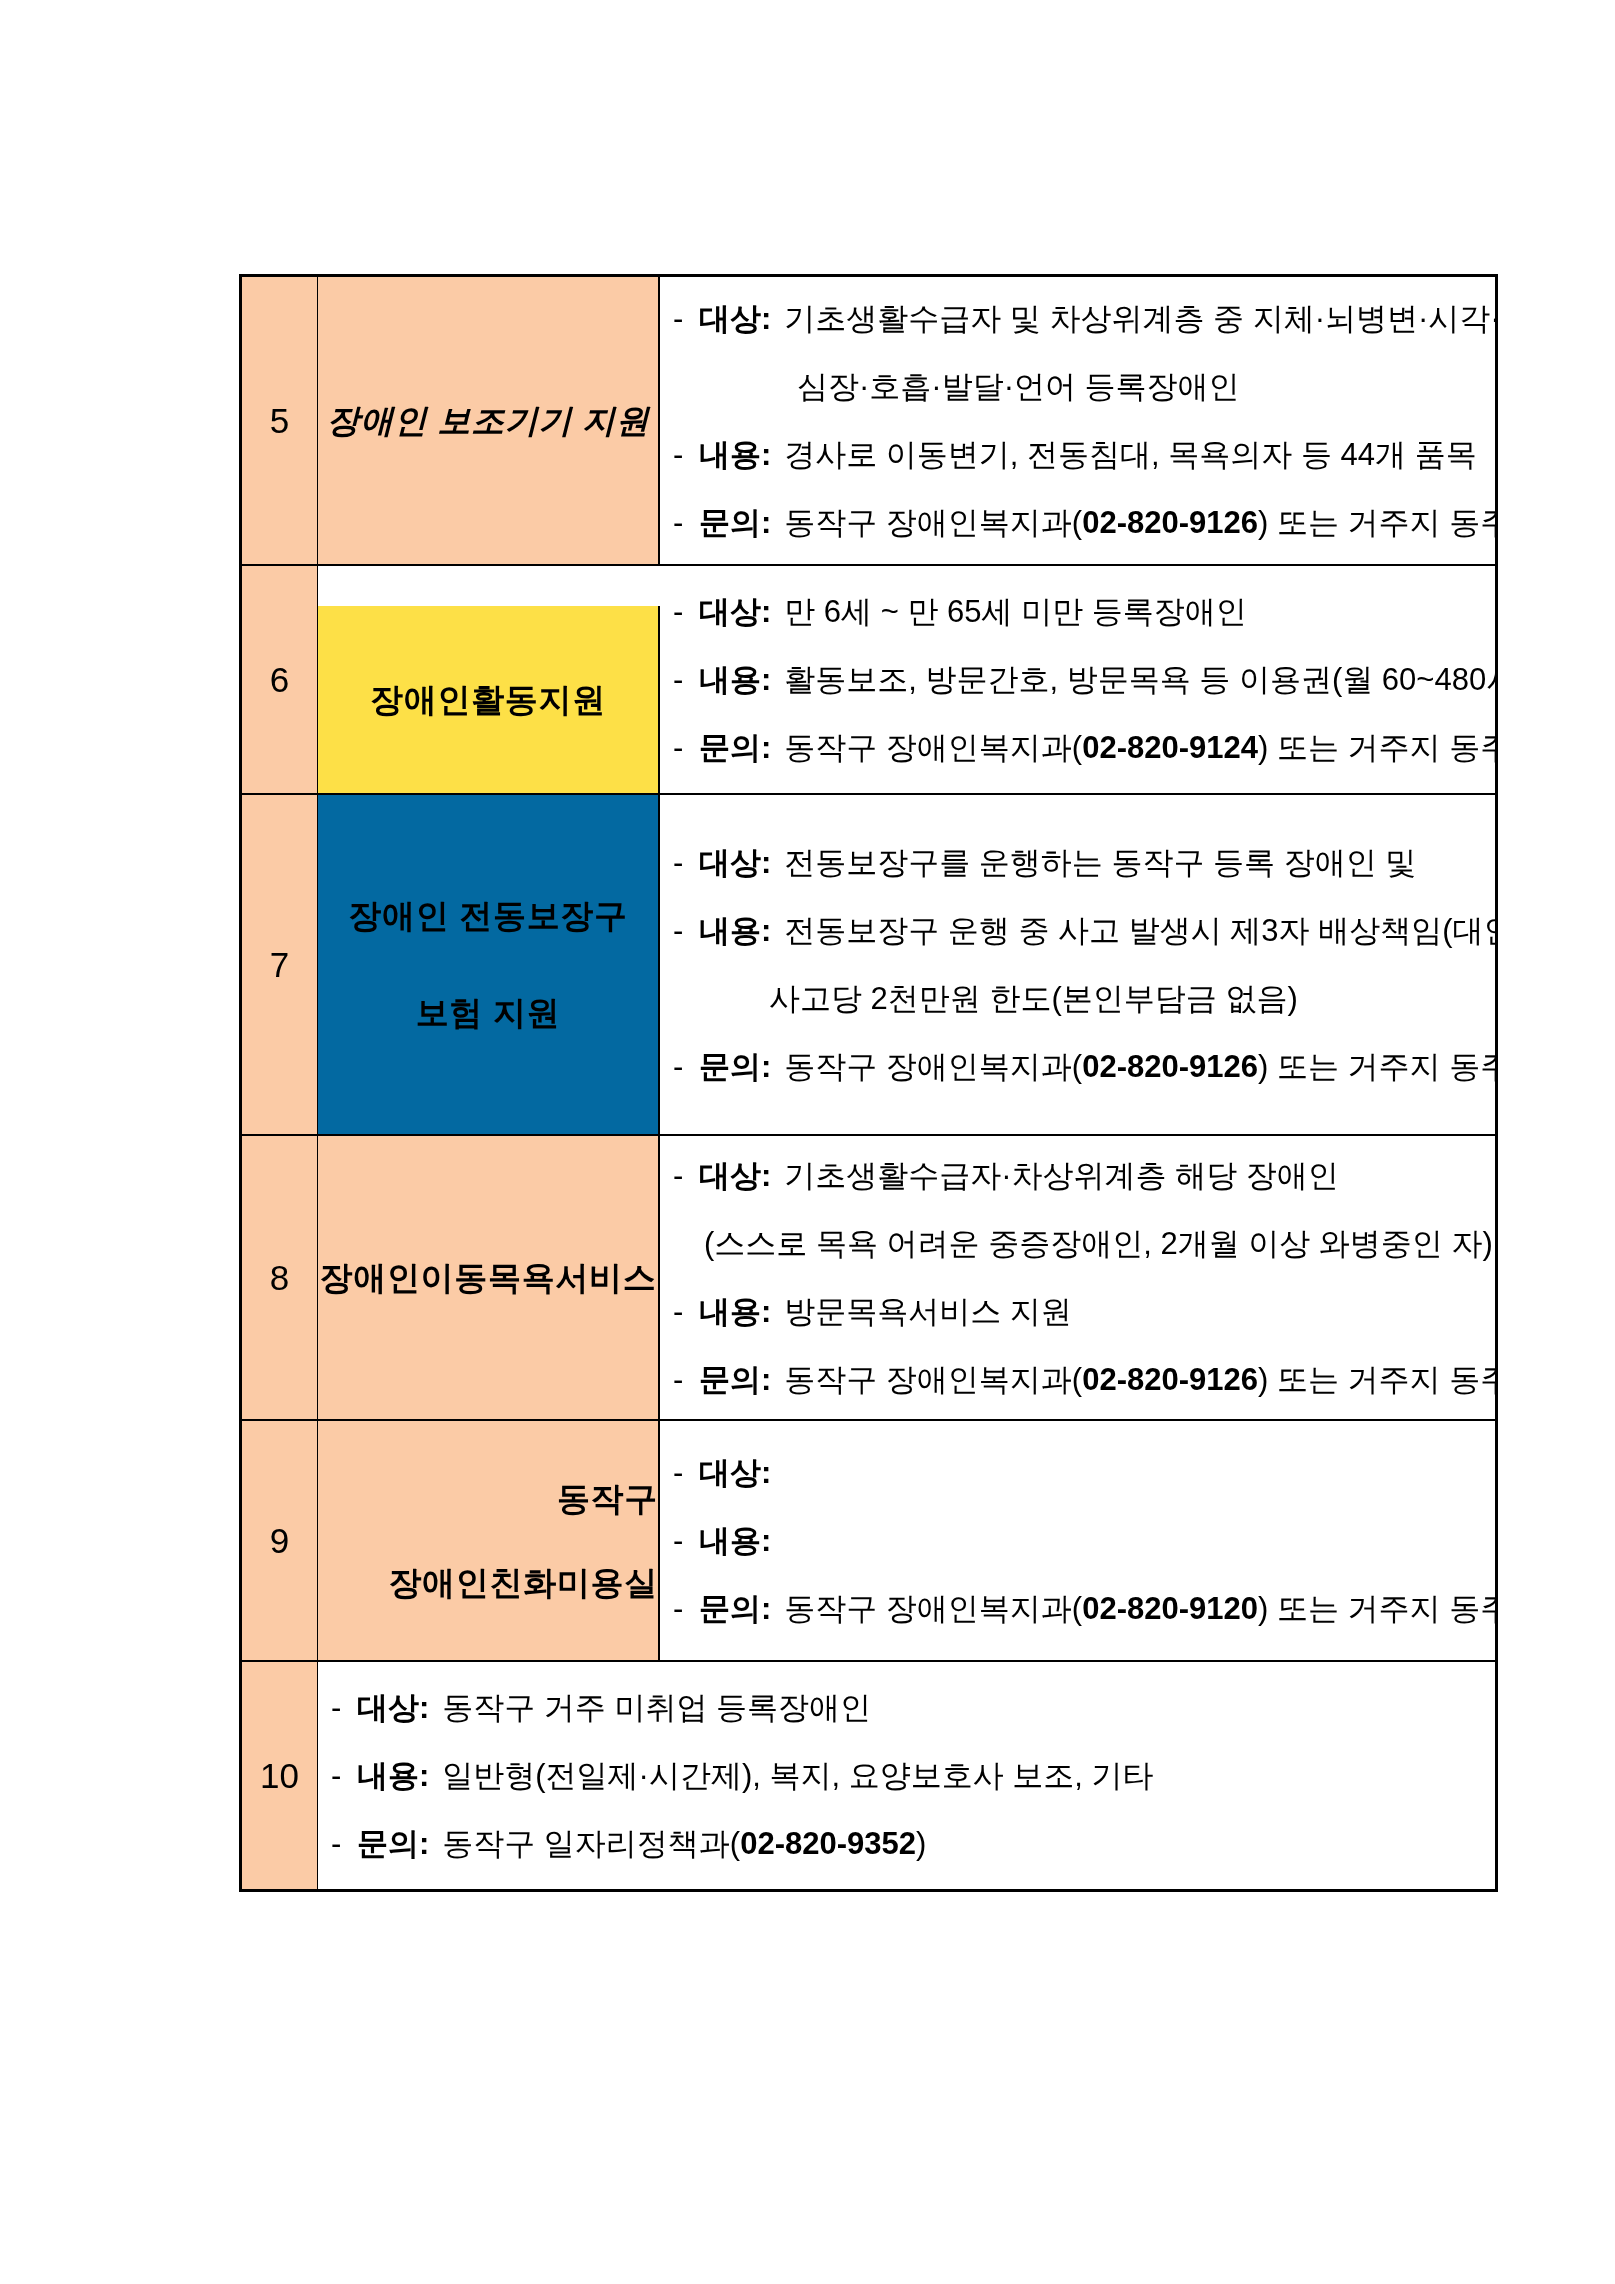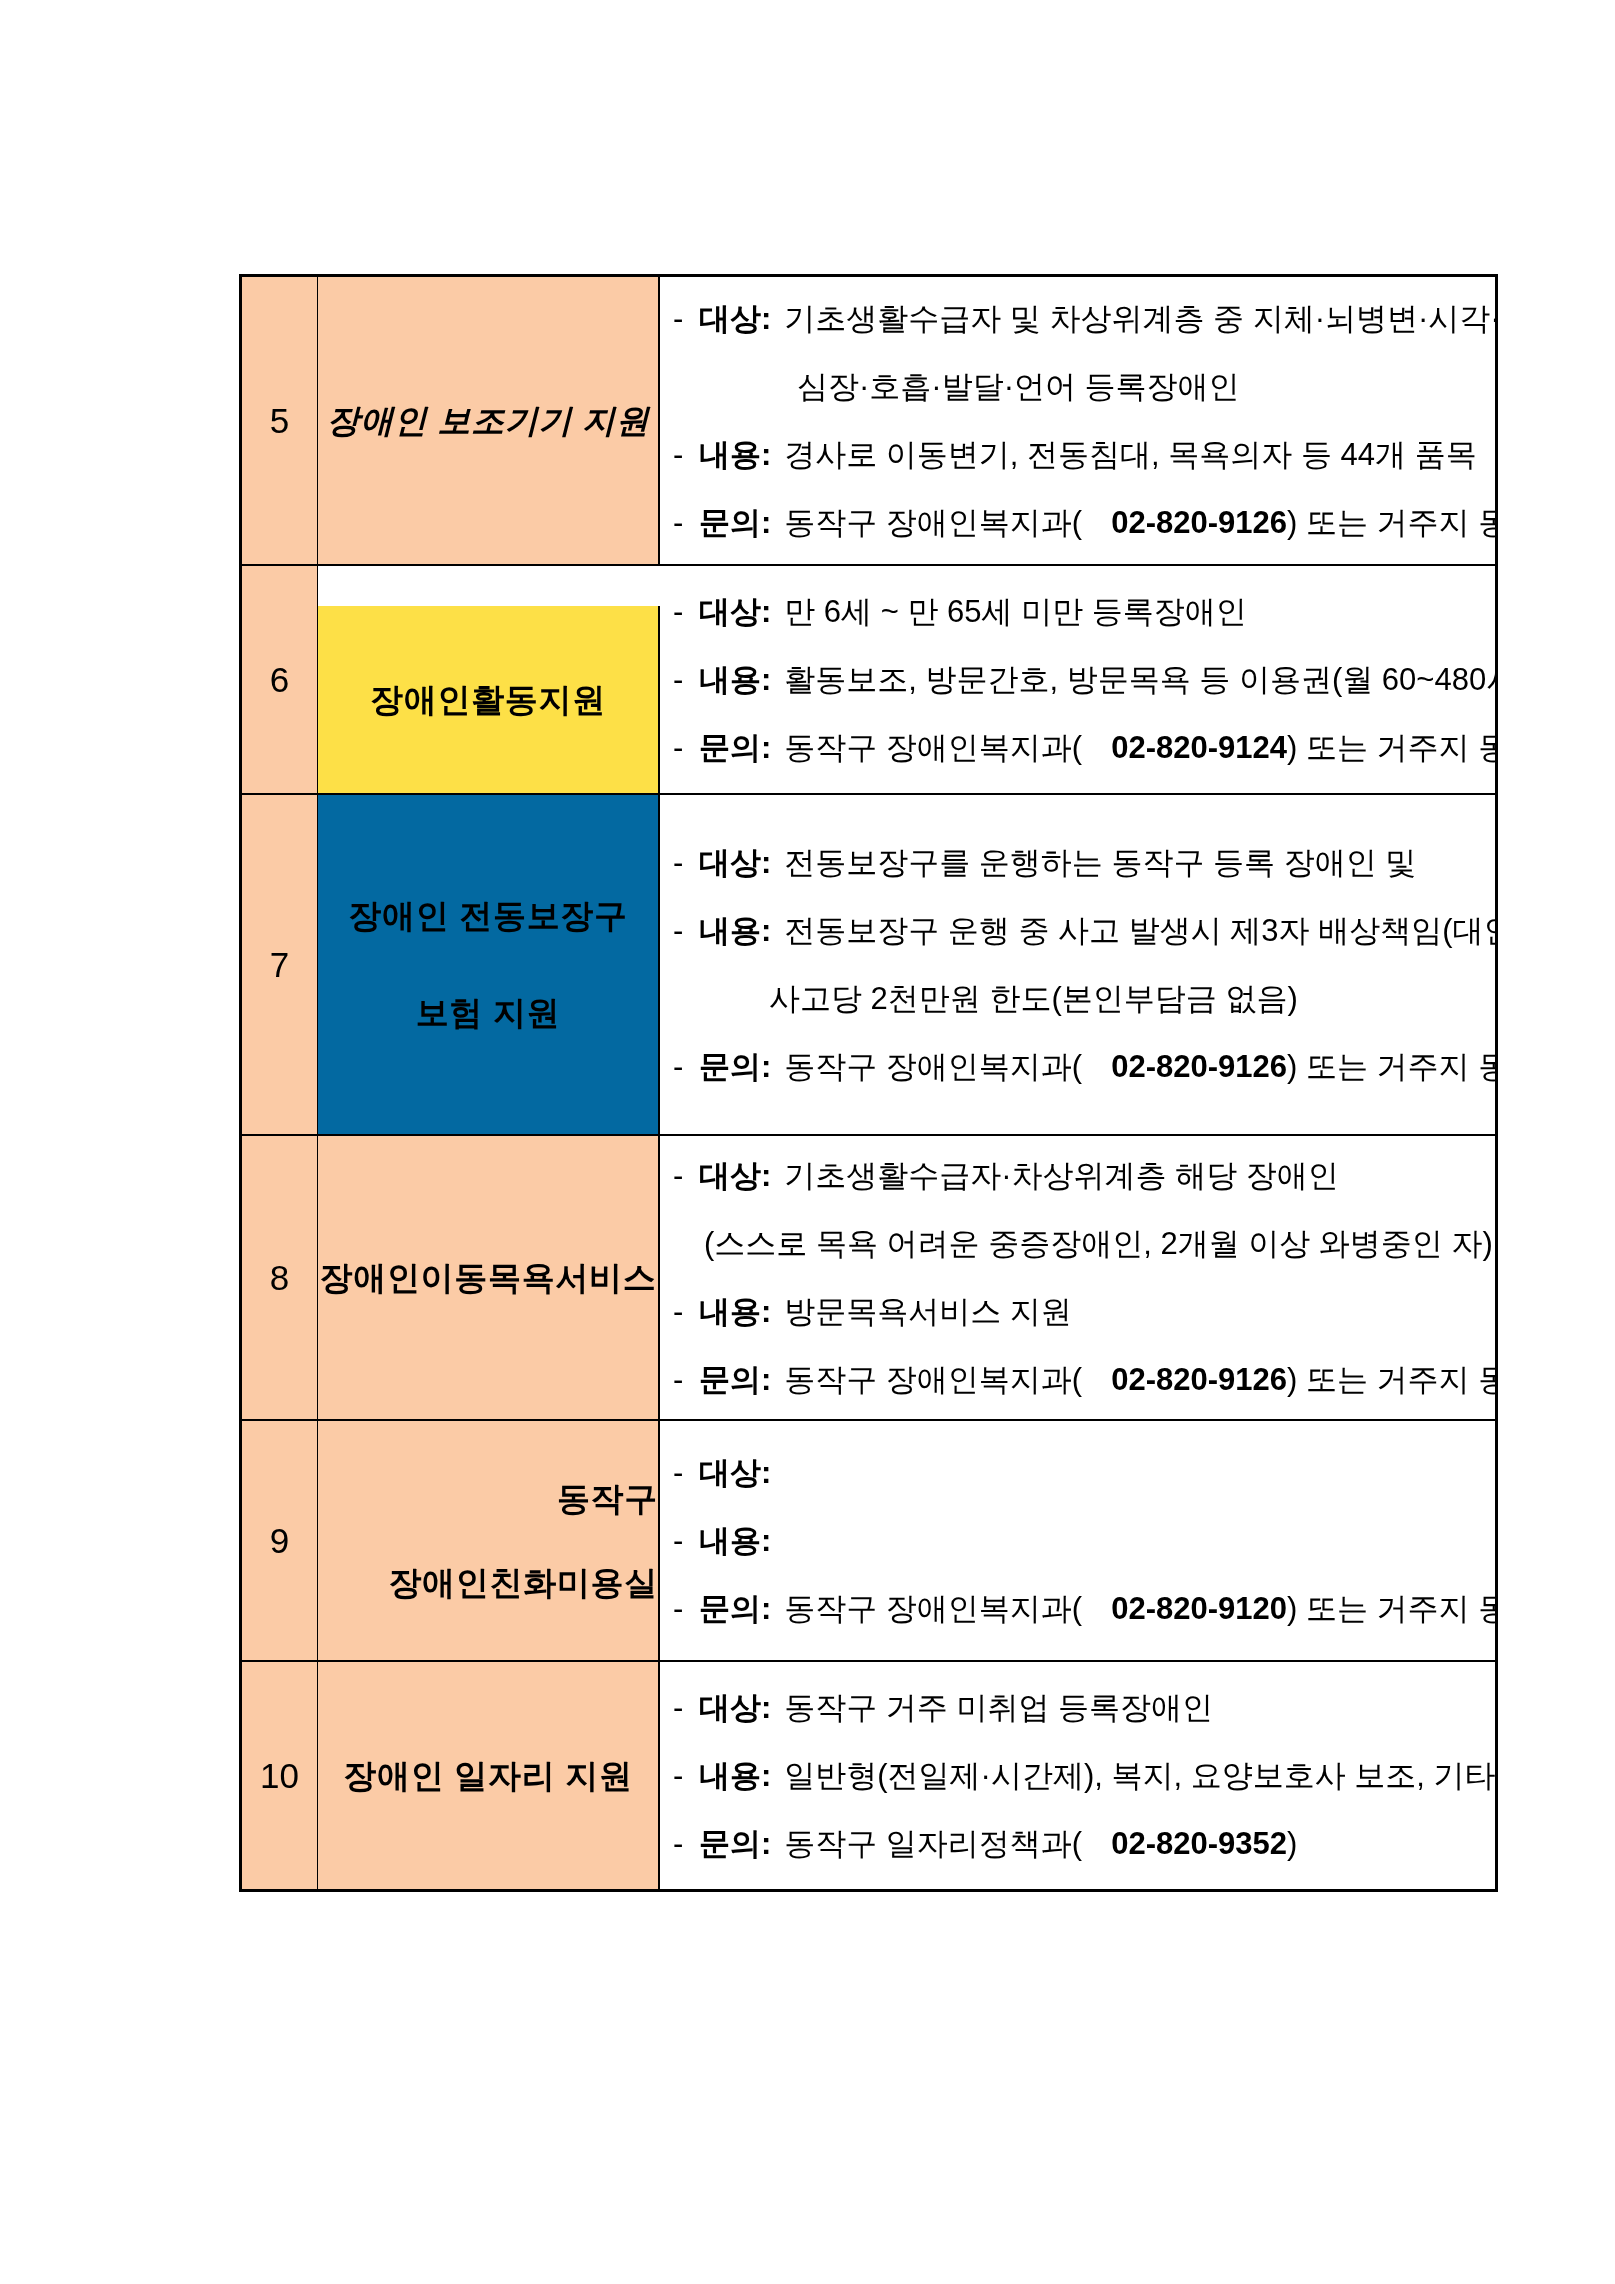--- a/index.html
+++ b/index.html
@@ -47,21 +47,21 @@
     overflow:hidden;
   }
   .dline{
     height:68px;
     display:flex;align-items:center;
     white-space:nowrap;
   }
   .dash{margin-right:15.6px;}
   .lab{font-weight:bold;margin-right:13px;}
   .txt{display:inline;}
-  .txt b{font-weight:bold;letter-spacing:0px;margin-left:29px;}
+  .txt b{font-weight:bold;letter-spacing:0px;}
   .cont-shallow{padding-left:31px;}
   .cont-mid{padding-left:96px;}
   .cont-deep{padding-left:124px;}
   .cont-deeper{padding-left:149px;}
 </style>
 </head>
 <body>
 
 <div class="tbl">
     <div class="row" style="height: 287px;">
@@ -195,23 +195,20 @@
           <span class="dash">-</span>
           <span class="lab">문의:</span>
           <span class="txt"><span>동작구 장애인복지과(</span><b>02-820-9120</b><span>) 또는 거주지 동주민센터</span></span>
         </div>
       </div>
     </div>
     <div class="row" style="height: 227px;">
       <div class="cell cell-no" style="background: rgb(251, 203, 166);">
         <span>10</span>
       </div>
-      <div class="cell cell-title" style="background: rgb(251, 203, 166);">
-        <div class="tline">장애인 일자리 지원</div>
-      </div>
       <div class="cell cell-details">
         <div class="dline">
           <span class="dash">-</span>
           <span class="lab">대상:</span>
           <span class="txt"><span>동작구 거주 미취업 등록장애인</span></span>
         </div>
         <div class="dline">
           <span class="dash">-</span>
           <span class="lab">내용:</span>
           <span class="txt"><span>일반형(전일제·시간제), 복지, 요양보호사 보조, 기타</span></span>

